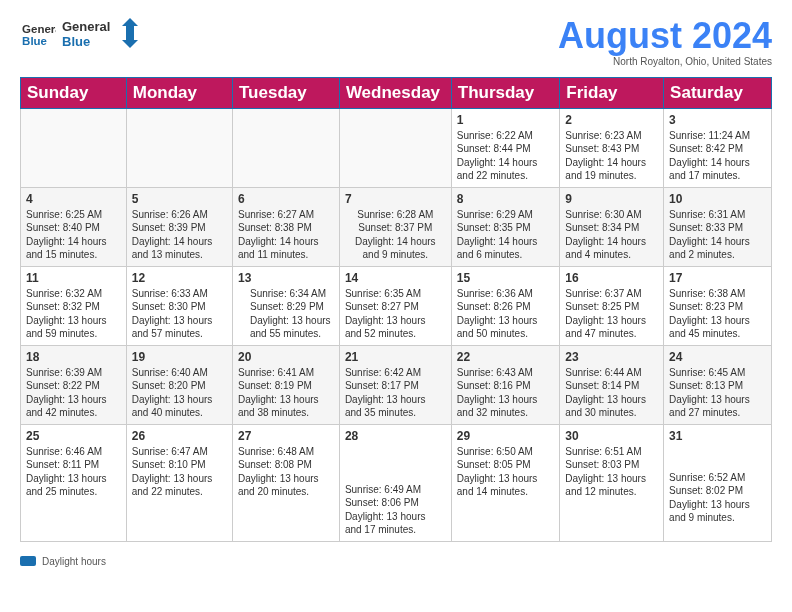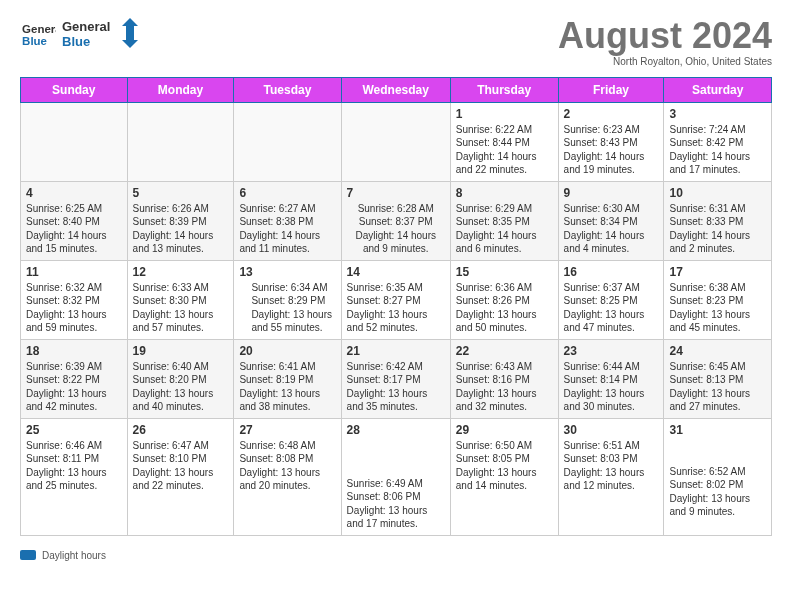--- a/index.html
+++ b/index.html
@@ -28,38 +28,38 @@
     .logo-icon {
       width: 36px;
       height: 30px;
     }
     .title-section {
       text-align: right;
     }
     .month-title {
       font-size: 36px;
       font-weight: bold;
-      color: #737373;
+      color: #3b82f6;
       line-height: 1.1;
     }
     .location {
       font-size: 10px;
       color: #555;
     }
     .calendar {
       width: 100%;
       border-collapse: collapse;
       font-size: 10px;
     }
     .calendar th {
-      background-color: #d946ef;
+      background-color: #be185d;
       color: white;
-      text-align: center;
+      text-align: left;
       padding: 5px 6px;
-      font-size: 12px;
+      font-size: 17px;
       font-weight: bold;
       border: 1px solid #1a6faf;
     }
     .calendar td {
       border: 1px solid #ccc;
       vertical-align: top;
       padding: 4px 5px;
       width: 113px;
       height: 78px;
       background: #fff;
@@ -134,21 +134,21 @@
           </td>
           <td>
             <div class="day-number">2</div>
             <div class="day-info" style="white-space: pre-line;">Sunrise: 6:23 AM
 Sunset: 8:43 PM
 Daylight: 14 hours
 and 19 minutes.</div>
           </td>
           <td>
             <div class="day-number">3</div>
-            <div class="day-info" style="white-space: pre-line;">Sunrise: 7:24 AM
+            <div class="day-info" style="white-space: pre-line;">Sunrise: 11:24 AM
 Sunset: 8:42 PM
 Daylight: 14 hours
 and 17 minutes.</div>
           </td>
         </tr>
         <tr>
           <td>
             <div class="day-number">4</div>
             <div class="day-info" style="white-space: pre-line;">Sunrise: 6:25 AM
 Sunset: 8:40 PM

